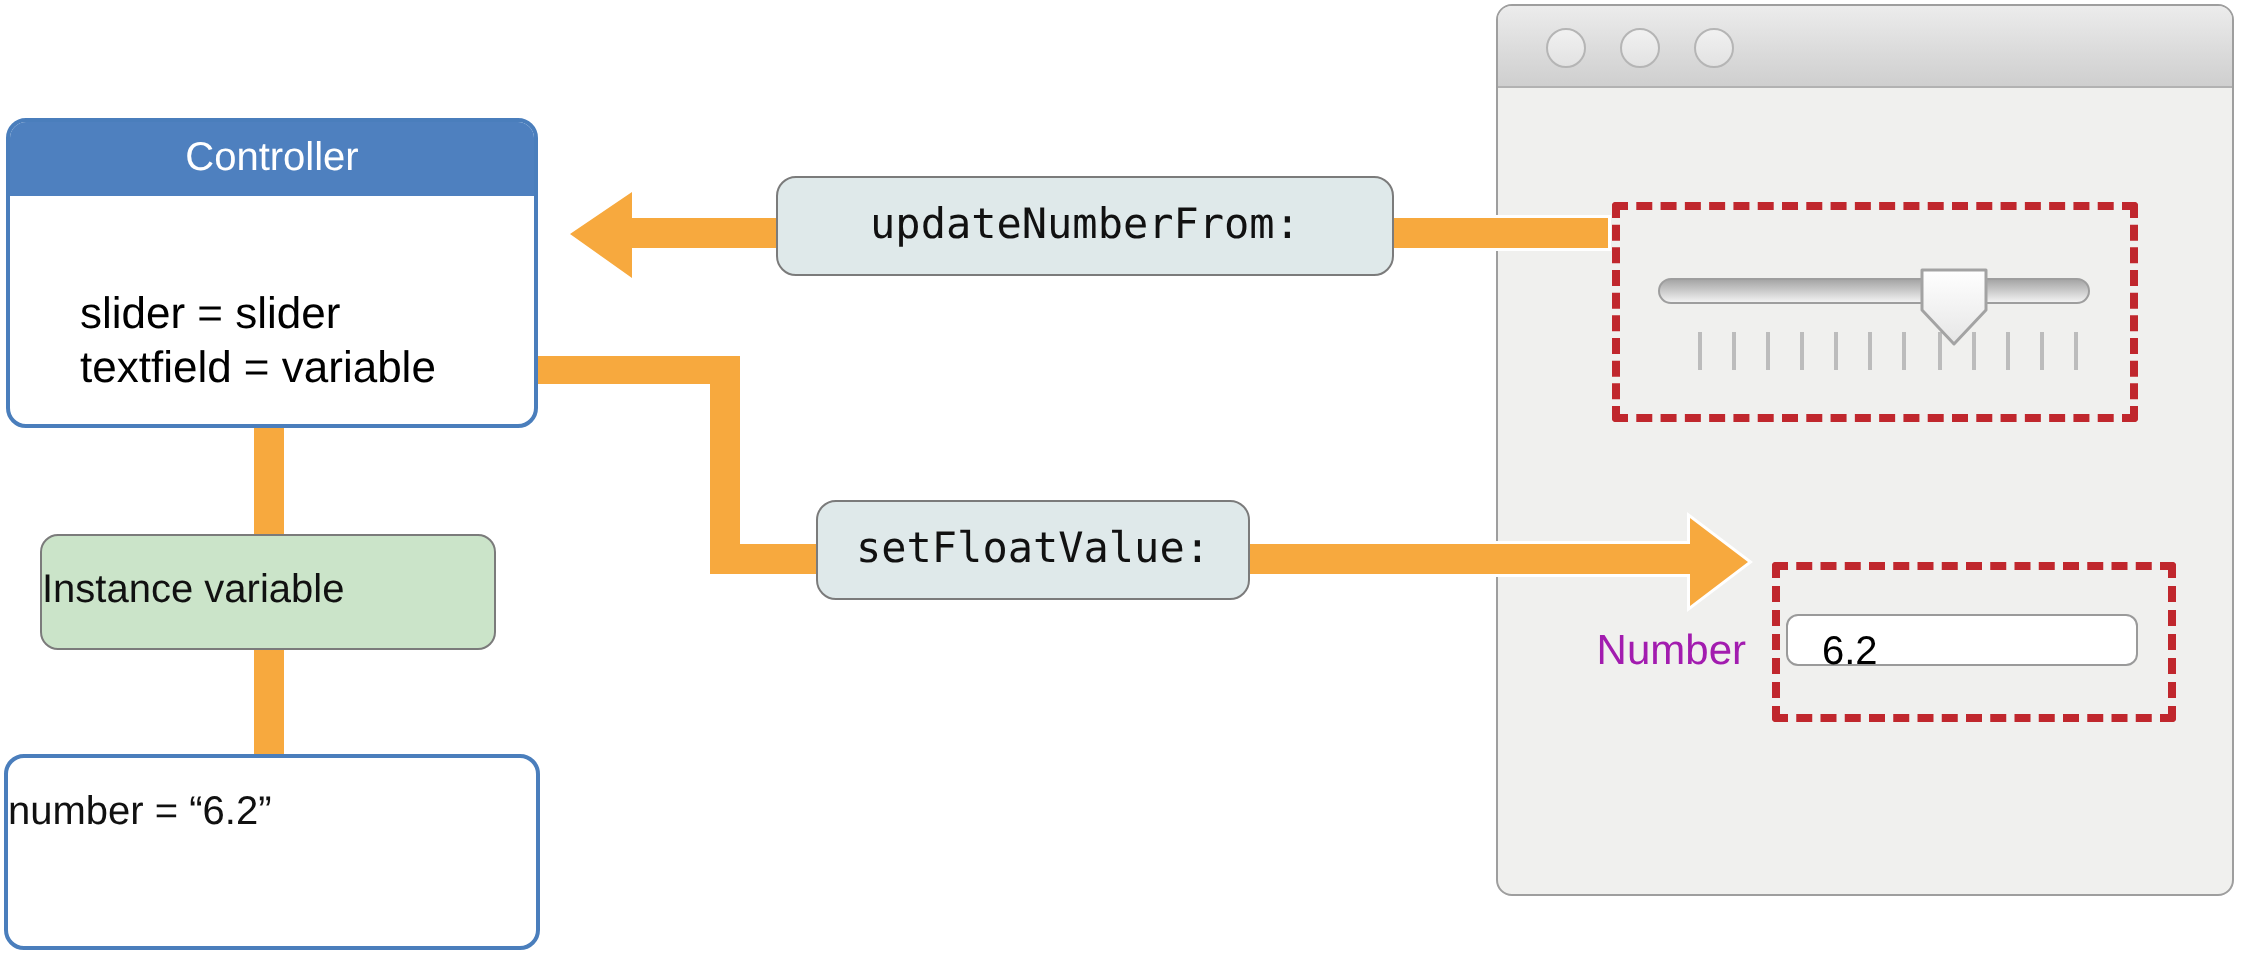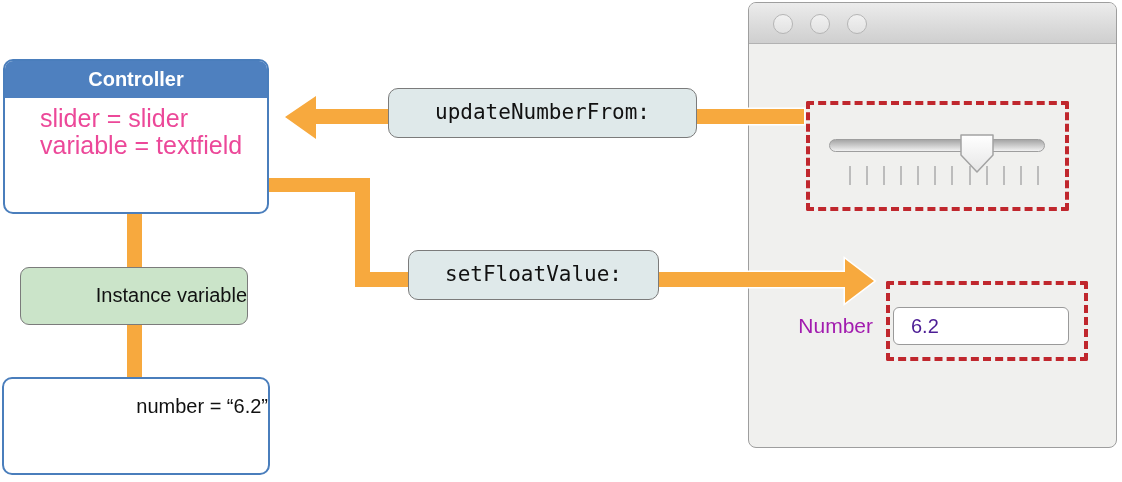--- a/index.html
+++ b/index.html
@@ -23,48 +23,48 @@
   .slider-track { position:absolute; left:80px; top:136px; width:216px; height:13px;
                   border:1px solid #9e9e9e; border-radius:7px;
                   background:linear-gradient(180deg,#a6a6a6 0%,#cfcfcf 55%,#f2f2f2 100%); }
   .slider-thumb { position:absolute; left:209px; top:130px; width:38px; height:42px; }
   .slider-ticks { position:absolute; left:100px; top:163px; width:190px; height:20px;
                   display:flex; justify-content:space-between; }
   .tick { width:2px; height:19px; background:#bcbcbc; }
 
   .number-label { position:absolute; left:22px; top:311px; width:102px; height:24px;
                   font-size:21px; color:#a21caf; text-align:right; }
-  .number-field { position:absolute; left:144px; top:304px; width:176px; height:38px;
+  .number-field { position:absolute; left:144px; top:304px; width:176px; height:26px;
                   background:#fff; border:1px solid #9a9a9a; border-radius:6px;
-                  font-size:20px; color:#4c1d95; line-height:36px; padding-left:17px; }
+                  font-size:20px; color:#000000; line-height:36px; padding-left:17px; }
 
   
   .arrows { position:absolute; left:0; top:0; width:1122px; height:482px; z-index:2; pointer-events:none; }
 
   
   .dbox { position:absolute; z-index:3; border:2.5px solid #4a7ebc; border-radius:10px;
           background:#fff; overflow:hidden; }
-  .dbox-header { background:#4e80bf; color:#fff; font-weight:bold; font-size:20px;
+  .dbox-header { background:#4e80bf; color:#fff; font-weight:normal; font-size:20px;
                  text-align:center; }
   .controller { left:3px; top:59px; width:266px; height:155px; }
   .controller .dbox-header { height:37px; line-height:37px; }
-  .controller-body { padding:7px 0 0 35px; font-size:25px; color:#ec4899; line-height:27px; }
+  .controller-body { padding:7px 0 0 35px; font-size:22px; color:#000000; line-height:27px;margin-top:38px; }
   .myobject { left:2px; top:377px; width:268px; height:98px; }
   .myobject .dbox-header { height:40px; line-height:40px; }
-  .myobject-body { font-size:20px; color:#111; text-align:right; line-height:55px; }
+  .myobject-body { font-size:20px; color:#111; text-align:left; line-height:55px; }
 
   .green-box { position:absolute; left:20px; top:267px; width:228px; height:58px; z-index:3;
                background:#cbe4c9; border:1.5px solid #7b7b7b; border-radius:9px;
-               font-size:20px; color:#111; text-align:right; line-height:55px; }
+               font-size:20px; color:#111; text-align:left; line-height:55px; }
 
   .msg-label { position:absolute; z-index:3; background:#dfe9ea; border:1.5px solid #7b7b7b;
                border-radius:10px; font-family:"DejaVu Sans Mono","Liberation Mono",monospace;
                font-size:21px; color:#111; text-align:center; }
   .msg-update { left:388px; top:88px; width:309px; height:50px; line-height:47px; }
-  .msg-setfloat { left:408px; top:250px; width:251px; height:50px; line-height:47px; }
+  .msg-setfloat { left:408px; top:250px; width:217px; height:50px; line-height:47px; }
 </style>
 </head>
 <body>
 
 <div class="canvas">
 
   <div class="window">
     <div class="titlebar">
       <div class="tl-circle tl-close"></div>
       <div class="tl-circle tl-min"></div>
@@ -111,21 +111,21 @@
 
     <polygon points="804,109 316,109 316,96 285,117 316,139 316,124 804,124" fill="#F7A93E" stroke="#ffffff" stroke-width="3" paint-order="stroke"></polygon>
 
     <polygon points="266,178 370,178 370,272 845,272 845,259 874,281 845,303 845,287 355,287 355,192 266,192" fill="#F7A93E" stroke="#ffffff" stroke-width="3" paint-order="stroke"></polygon>
   </svg>
 
   <div class="dbox controller">
     <div class="dbox-header">Controller</div>
     <div class="controller-body">
       <div>slider = slider</div>
-      <div>variable = textfield</div>
+      <div>textfield = variable</div>
     </div>
   </div>
 
   <div class="green-box">Instance variable</div>
 
   <div class="dbox myobject">
     <div class="myobject-body">number = “6.2”</div>
   </div>
 
   <div class="msg-label msg-update">updateNumberFrom:</div>

